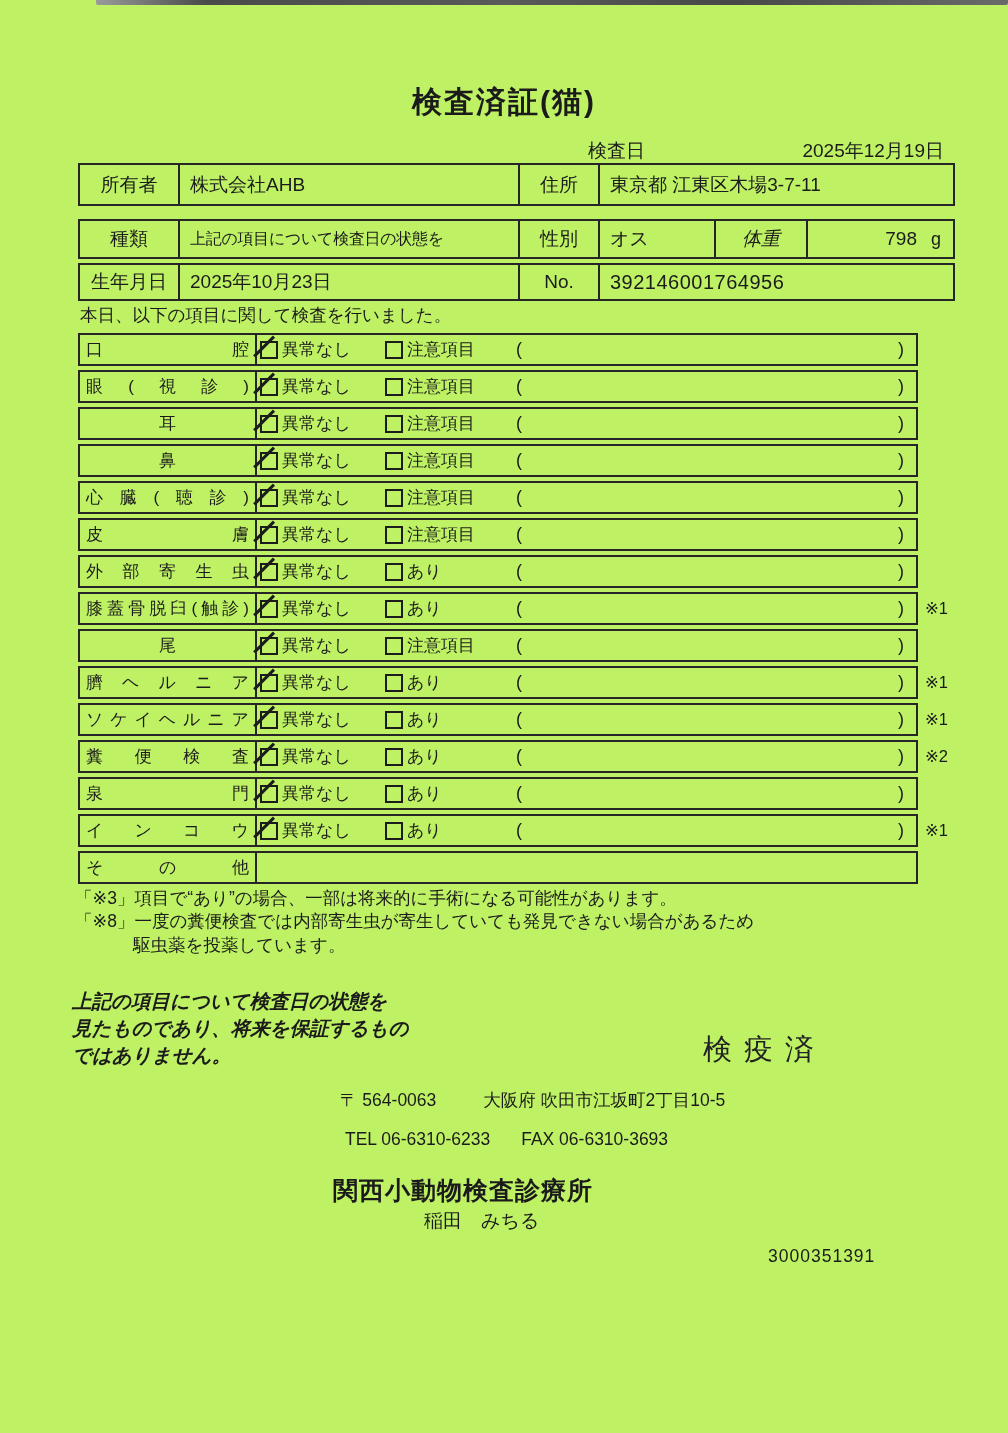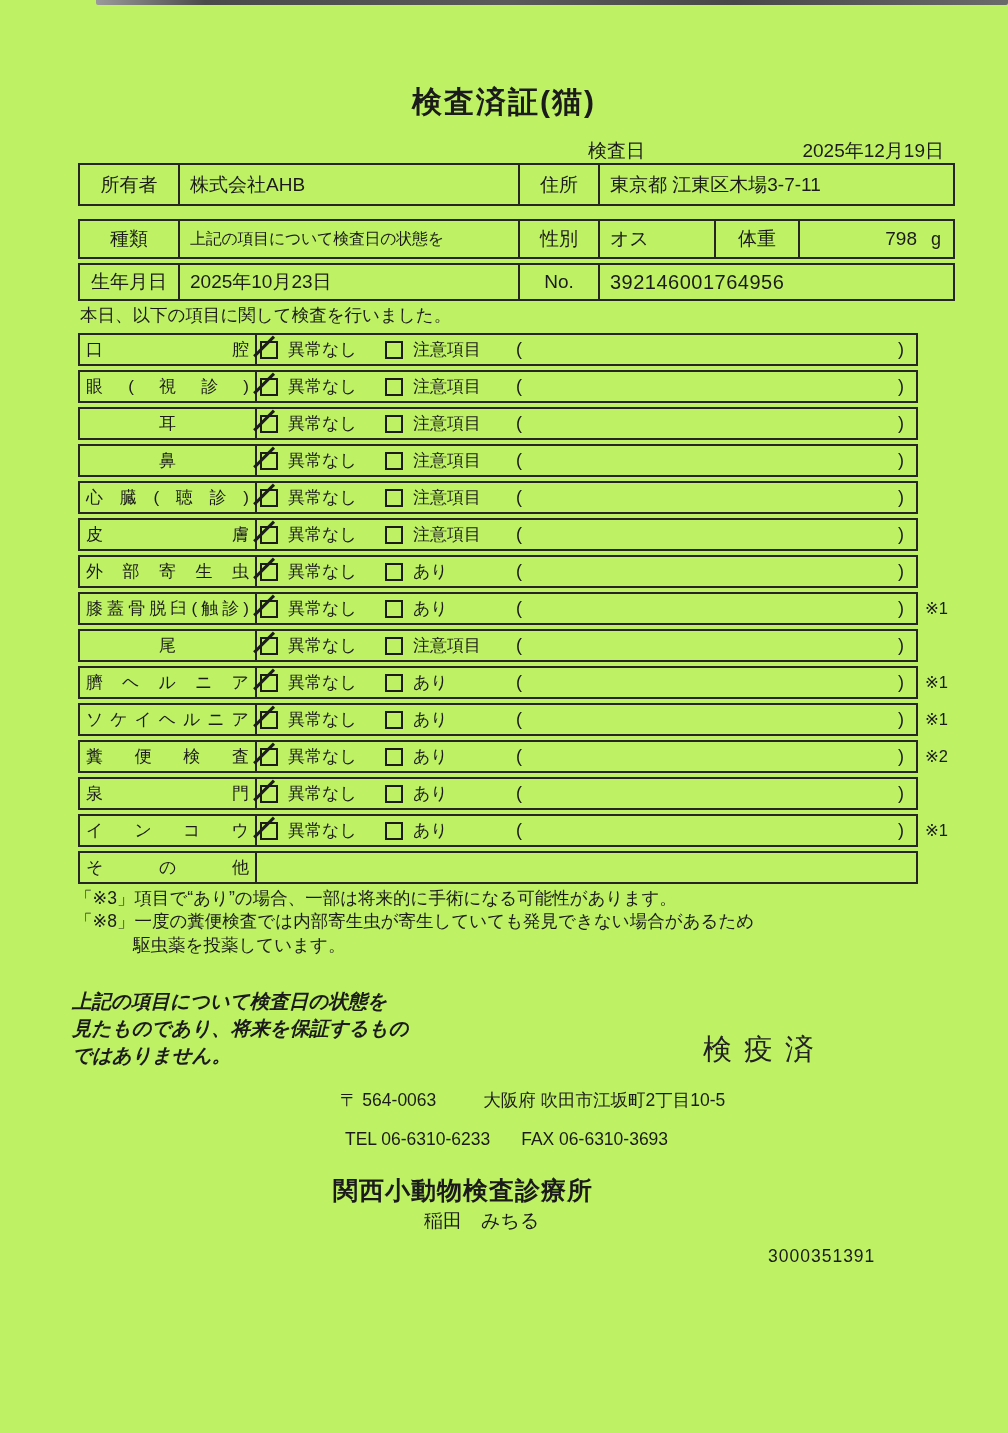--- a/index.html
+++ b/index.html
@@ -35,21 +35,21 @@
   }
   .hbox-owner{top:163px;height:43px;}
   .hbox-breed{top:219px;height:40px;}
   .hbox-birth{top:263px;height:38px;}
   .hcell{
     box-sizing:border-box;display:flex;align-items:center;
     font-size:19px;white-space:nowrap;overflow:visible;
   }
   .hcell.lab{justify-content:center;}
   .hcell.br{border-right:2px solid #262626;}
-  .w100{width:100px;}.w340{width:340px;}.w80{width:80px;}.w92{width:116px;}.w68{width:84px;}
+  .w100{width:100px;}.w340{width:340px;}.w80{width:80px;}.w92{width:116px;}.w68{width:92px;font-style:italic;}
   .grow{flex:1;border-radius:14px;}
   .pad{padding-left:10px;}
   .breed-val{font-size:16px;letter-spacing:-0.3px;}
   .no-val{font-size:20px;letter-spacing:0.5px;}
   .weight-cell{justify-content:flex-end;padding-right:12px;align-items:center;}
   .weight-unit{margin-left:14px;font-size:18px;}
   .intro{
     position:absolute;left:80px;top:303px;font-size:17.5px;
   }
   
@@ -64,21 +64,21 @@
   .row-label{
     width:177px;box-sizing:border-box;border-right:2px solid #262626;
     display:flex;align-items:center;justify-content:space-between;
     padding:0 6px;font-size:17px;overflow:hidden;
   }
   .row-label.single{justify-content:center;}
   .row-content{
     flex:1;position:relative;display:flex;align-items:center;
     font-size:17px;
   }
-  .cb{display:inline-flex;align-items:center;gap:10px;position:absolute;}
+  .cb{display:inline-flex;align-items:center;gap:4px;position:absolute;}
   .cb-ok{left:3px;}
   .cb-alt{left:128px;}
   .cb-box{
     width:14px;height:14px;border:2px solid #1c1c1c;
     position:relative;flex:0 0 auto;
   }
   .cb.checked .cb-box::after{
     content:"";position:absolute;width:28px;height:2.5px;background:#1c1c1c;
     left:-8px;top:12px;transform:rotate(-45deg);transform-origin:left center;
   }

